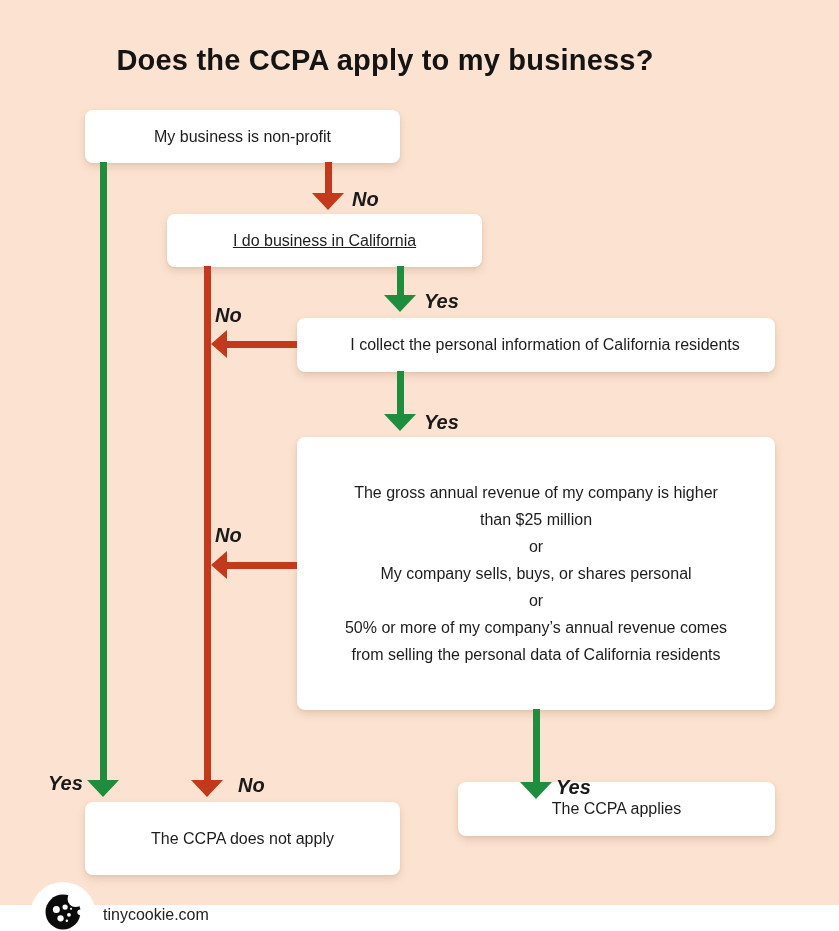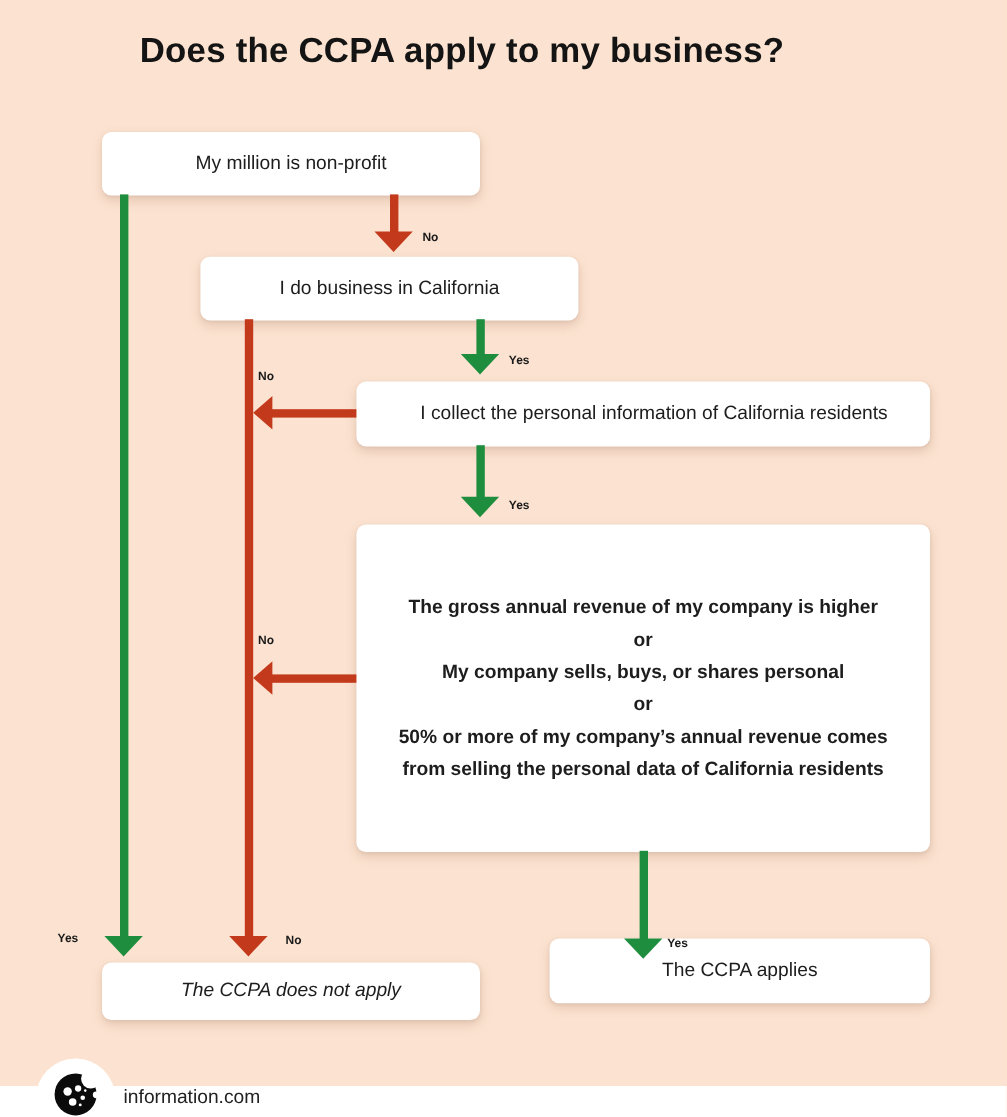--- a/index.html
+++ b/index.html
@@ -8,88 +8,89 @@
     --yes_green:#1e8e3e;
     --no_red:#c23a1b;
     --text:#1d1d1d;
   }
   *{margin:0;padding:0;box-sizing:border-box;}
   html,body{width:839px;height:931px;}
   body{font-family:"Liberation Sans", sans-serif; background:var(--background); overflow:hidden;}
   .canvas{position:relative;width:839px;height:931px;background:var(--background);}
 
   .title{
-    position:absolute; left:0; top:27px; width:770px;
+    position:absolute; left:0; top:44px; width:770px;
     text-align:center; font-size:29px; font-weight:700; letter-spacing:.2px;
     color:#141414;
   }
 
   .node{
     position:absolute; background:var(--node_bg); border-radius:8px;
     box-shadow:0 4px 10px rgba(140,90,60,.20), 0 1px 3px rgba(0,0,0,.05);
     display:flex; align-items:center; justify-content:center;
     color:var(--text); font-size:16px; font-weight:500; text-align:center;
   }
   .node .multiline{display:flex; flex-direction:column; justify-content:center; width:100%;}
-  .node .tline{line-height:27px;font-weight:bold;}
+  .node .tline{line-height:27px;}
 
   .stem-v{position:absolute; width:7px;}
   .stem-h{position:absolute; height:7px;}
   .green{background:var(--yes_green);}
   .red{background:var(--no_red);}
 
   .ah-down{position:absolute; width:0; height:0;
     border-left:16px solid transparent; border-right:16px solid transparent;
     border-top:17px solid var(--yes_green);}
   .ah-down.red-h{border-top-color:var(--no_red); background:none;}
   .ah-left{position:absolute; width:0; height:0;
     border-top:14px solid transparent; border-bottom:14px solid transparent;
     border-right:16px solid var(--no_red); background:none;}
 
   .edge-label{
-    position:absolute; font-size:10px; font-weight:600; color:#1a1a1a; line-height:20px;
+    position:absolute; font-size:20px; font-weight:600; color:#1a1a1a; line-height:20px;font-style:italic;
   }
 
   .footer-strip{position:absolute; left:0; top:905px; width:839px; height:26px; background:#ffffff;}
   .logo-badge{position:absolute; left:30px; top:882px; width:66px; height:66px;
     background:#ffffff; border-radius:50%; display:flex; align-items:center; justify-content:center;}
   .logo-badge svg{width:42px; height:42px; margin-top:-6px;}
   .site-name{position:absolute; left:103px; top:906px; font-size:16px; color:#222; font-weight:400;}
 </style>
 </head>
 <body>
 
 <div class="canvas">
 
   <h1 class="title">Does the CCPA apply to my business?</h1>
 
   <div class="node" style="left:85px; top:110px; width:315px; height:53px;">
-    <span>My million is non-profit</span>
+    <span>My business is non-profit</span>
   </div>
 
-  <div class="node" style="left:167px; top:214px; width:315px; height:53px;">
+  <div class="node" style="left:167px; top:214px; width:315px; height:53px;text-decoration:underline;">
     <span>I do business in California</span>
   </div>
 
   <div class="node" style="left:297px; top:318px; width:478px; height:54px;padding-left:18px;">
     <span>I collect the personal information of California residents</span>
   </div>
 
   <div class="node" style="left:297px; top:437px; width:478px; height:273px;">
     <div class="multiline">
       <div class="tline">The gross annual revenue of my company is higher</div>
+      <div class="tline">than $25 million</div>
       <div class="tline">or</div>
       <div class="tline">My company sells, buys, or shares personal</div>
       <div class="tline">or</div>
       <div class="tline">50% or more of my company’s annual revenue comes</div>
       <div class="tline">from selling the personal data of California residents</div>
     </div>
   </div>
 
-  <div class="node" style="left:85px; top:802px; width:315px; height:48px;font-style:italic;">
+  <div class="node" style="left:85px; top:802px; width:315px; height:73px;">
     <span>The CCPA does not apply</span>
   </div>
 
   <div class="node" style="left:458px; top:782px; width:317px; height:54px;">
     <span>The CCPA applies</span>
   </div>
 
   <div class="stem-v red" style="left:325px; top:162px; height:32px;"></div>
   <div class="ah-down red-h" style="left:312px; top:193px;"></div>
   <span class="edge-label" style="left:352px; top:189px;">No</span>
@@ -129,15 +130,15 @@
       <circle cx="19.2" cy="4.6" r="4.6" fill="#ffffff"></circle>
       <circle cx="21.8" cy="12.2" r="1.6" fill="#ffffff"></circle>
       <circle cx="8.2" cy="10.6" r="2.0" fill="#ffffff"></circle>
       <circle cx="13.2" cy="9.2" r="1.5" fill="#ffffff"></circle>
       <circle cx="10.6" cy="15.6" r="1.8" fill="#ffffff"></circle>
       <circle cx="15.4" cy="13.6" r="1.1" fill="#ffffff"></circle>
       <circle cx="14.2" cy="17.0" r="0.7" fill="#ffffff"></circle>
       <circle cx="16.6" cy="10.2" r="0.6" fill="#ffffff"></circle>
     </svg>
   </div>
-  <span class="site-name">information.com</span>
+  <span class="site-name">tinycookie.com</span>
 
 </div>
 
 </body></html>

